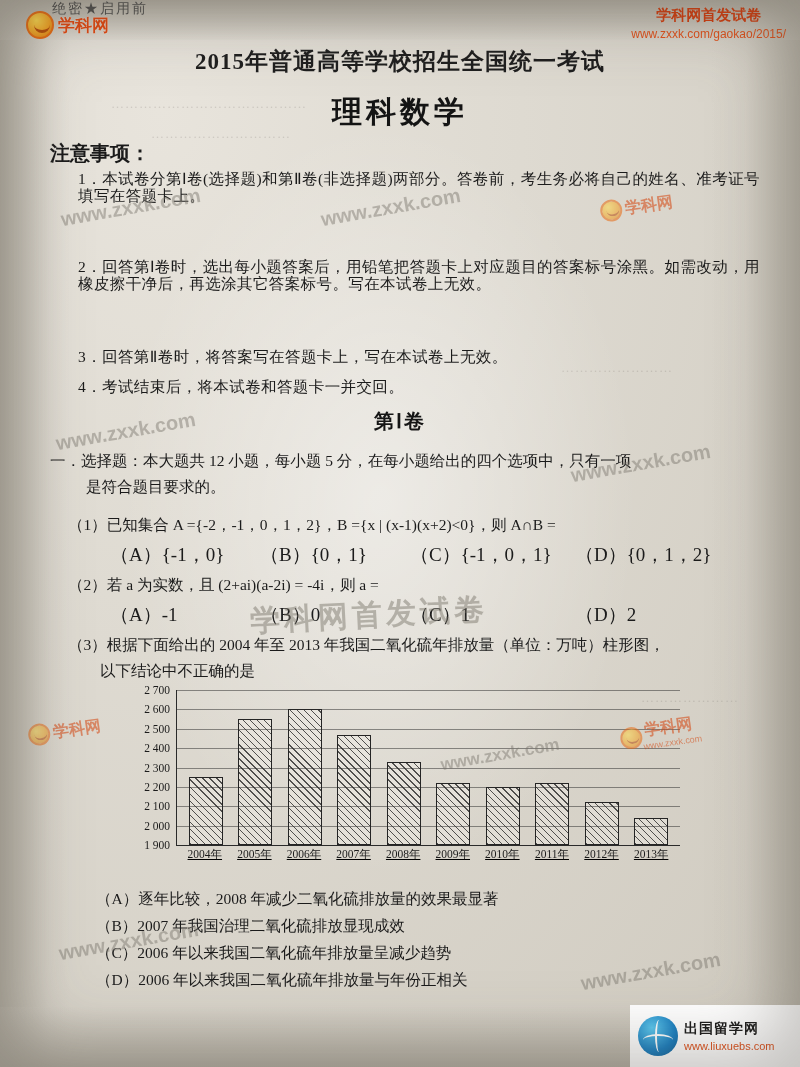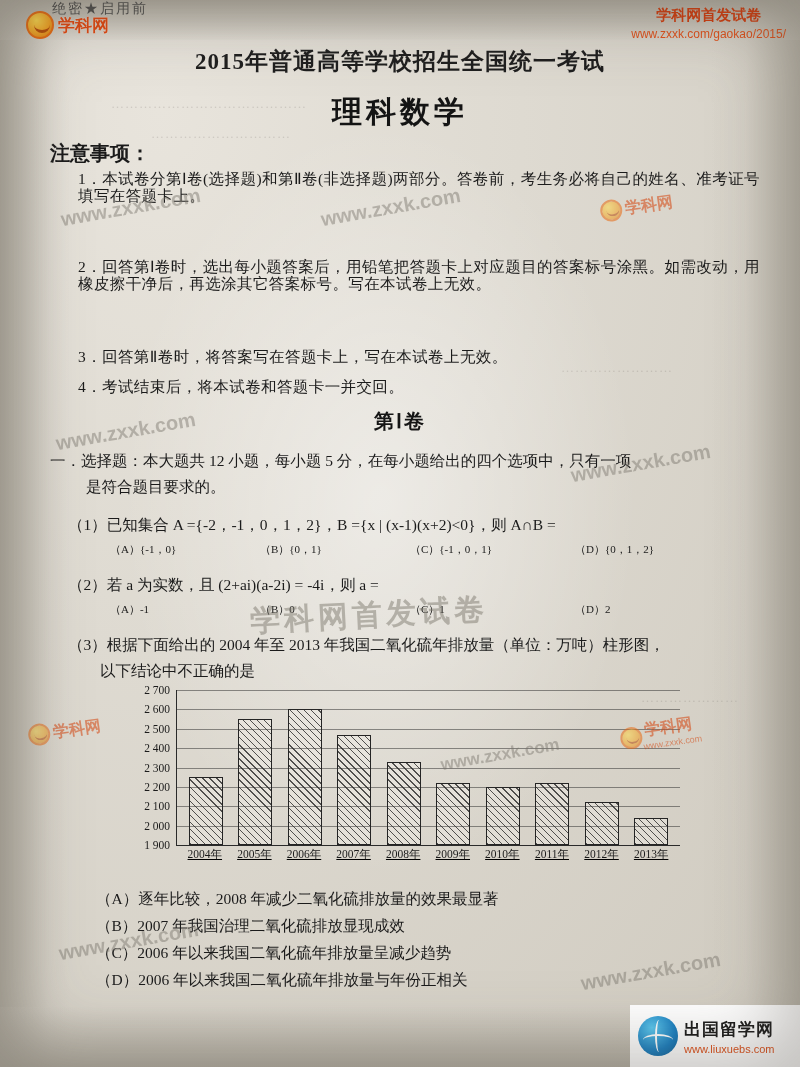--- a/index.html
+++ b/index.html
@@ -82,21 +82,21 @@
     letter-spacing:0.4px;width:710px;left:50px;text-align:justify;
   }
   .sec-title{
     position:absolute;left:0;width:800px;text-align:center;
     font-size:20px;font-weight:bold;color:#151515;letter-spacing:2px;
   }
   .q{
     position:absolute;left:50px;width:710px;color:#1b1b1b;font-size:15.5px;line-height:26px;
   }
   .opts{
-    position:absolute;left:110px;width:660px;color:#1b1b1b;font-size:11px;
+    position:absolute;left:110px;width:660px;color:#1b1b1b;font-size:19px;
     display:flex;
   }
   .opts span{display:inline-block;}
 
   
   #chart{
     position:absolute;left:120px;top:690px;width:560px;height:180px;
   }
   .chart-inner{position:relative;width:100%;height:100%;}
   .y-axis{position:absolute;left:0;top:0;width:54px;height:155px;}
@@ -156,21 +156,21 @@
   }
   #sponsor .globe:before{
     content:"";position:absolute;left:5px;top:18px;width:30px;height:10px;
     border-top:2px solid #fff;border-radius:50%;
   }
   #sponsor .globe:after{
     content:"";position:absolute;left:17px;top:4px;width:6px;height:32px;
     border-left:2px solid #fff;border-radius:50%;
   }
   #sponsor .stxt{margin-left:6px;}
-  #sponsor .s1{font-family:"Liberation Sans",sans-serif;font-size:17px;font-weight:bold;color:#1a1a1a;letter-spacing:1px;}
+  #sponsor .s1{font-family:"Liberation Sans",sans-serif;font-size:14px;font-weight:bold;color:#1a1a1a;letter-spacing:1px;}
   #sponsor .s2{font-family:"Liberation Sans",sans-serif;font-size:11px;color:#e0501a;margin-top:2px;}
 
   
   #vignette{
     position:absolute;inset:0;pointer-events:none;
     box-shadow:inset 0 0 70px 18px rgba(80,75,65,0.35);
   }
 </style>
 </head>
 <body>

